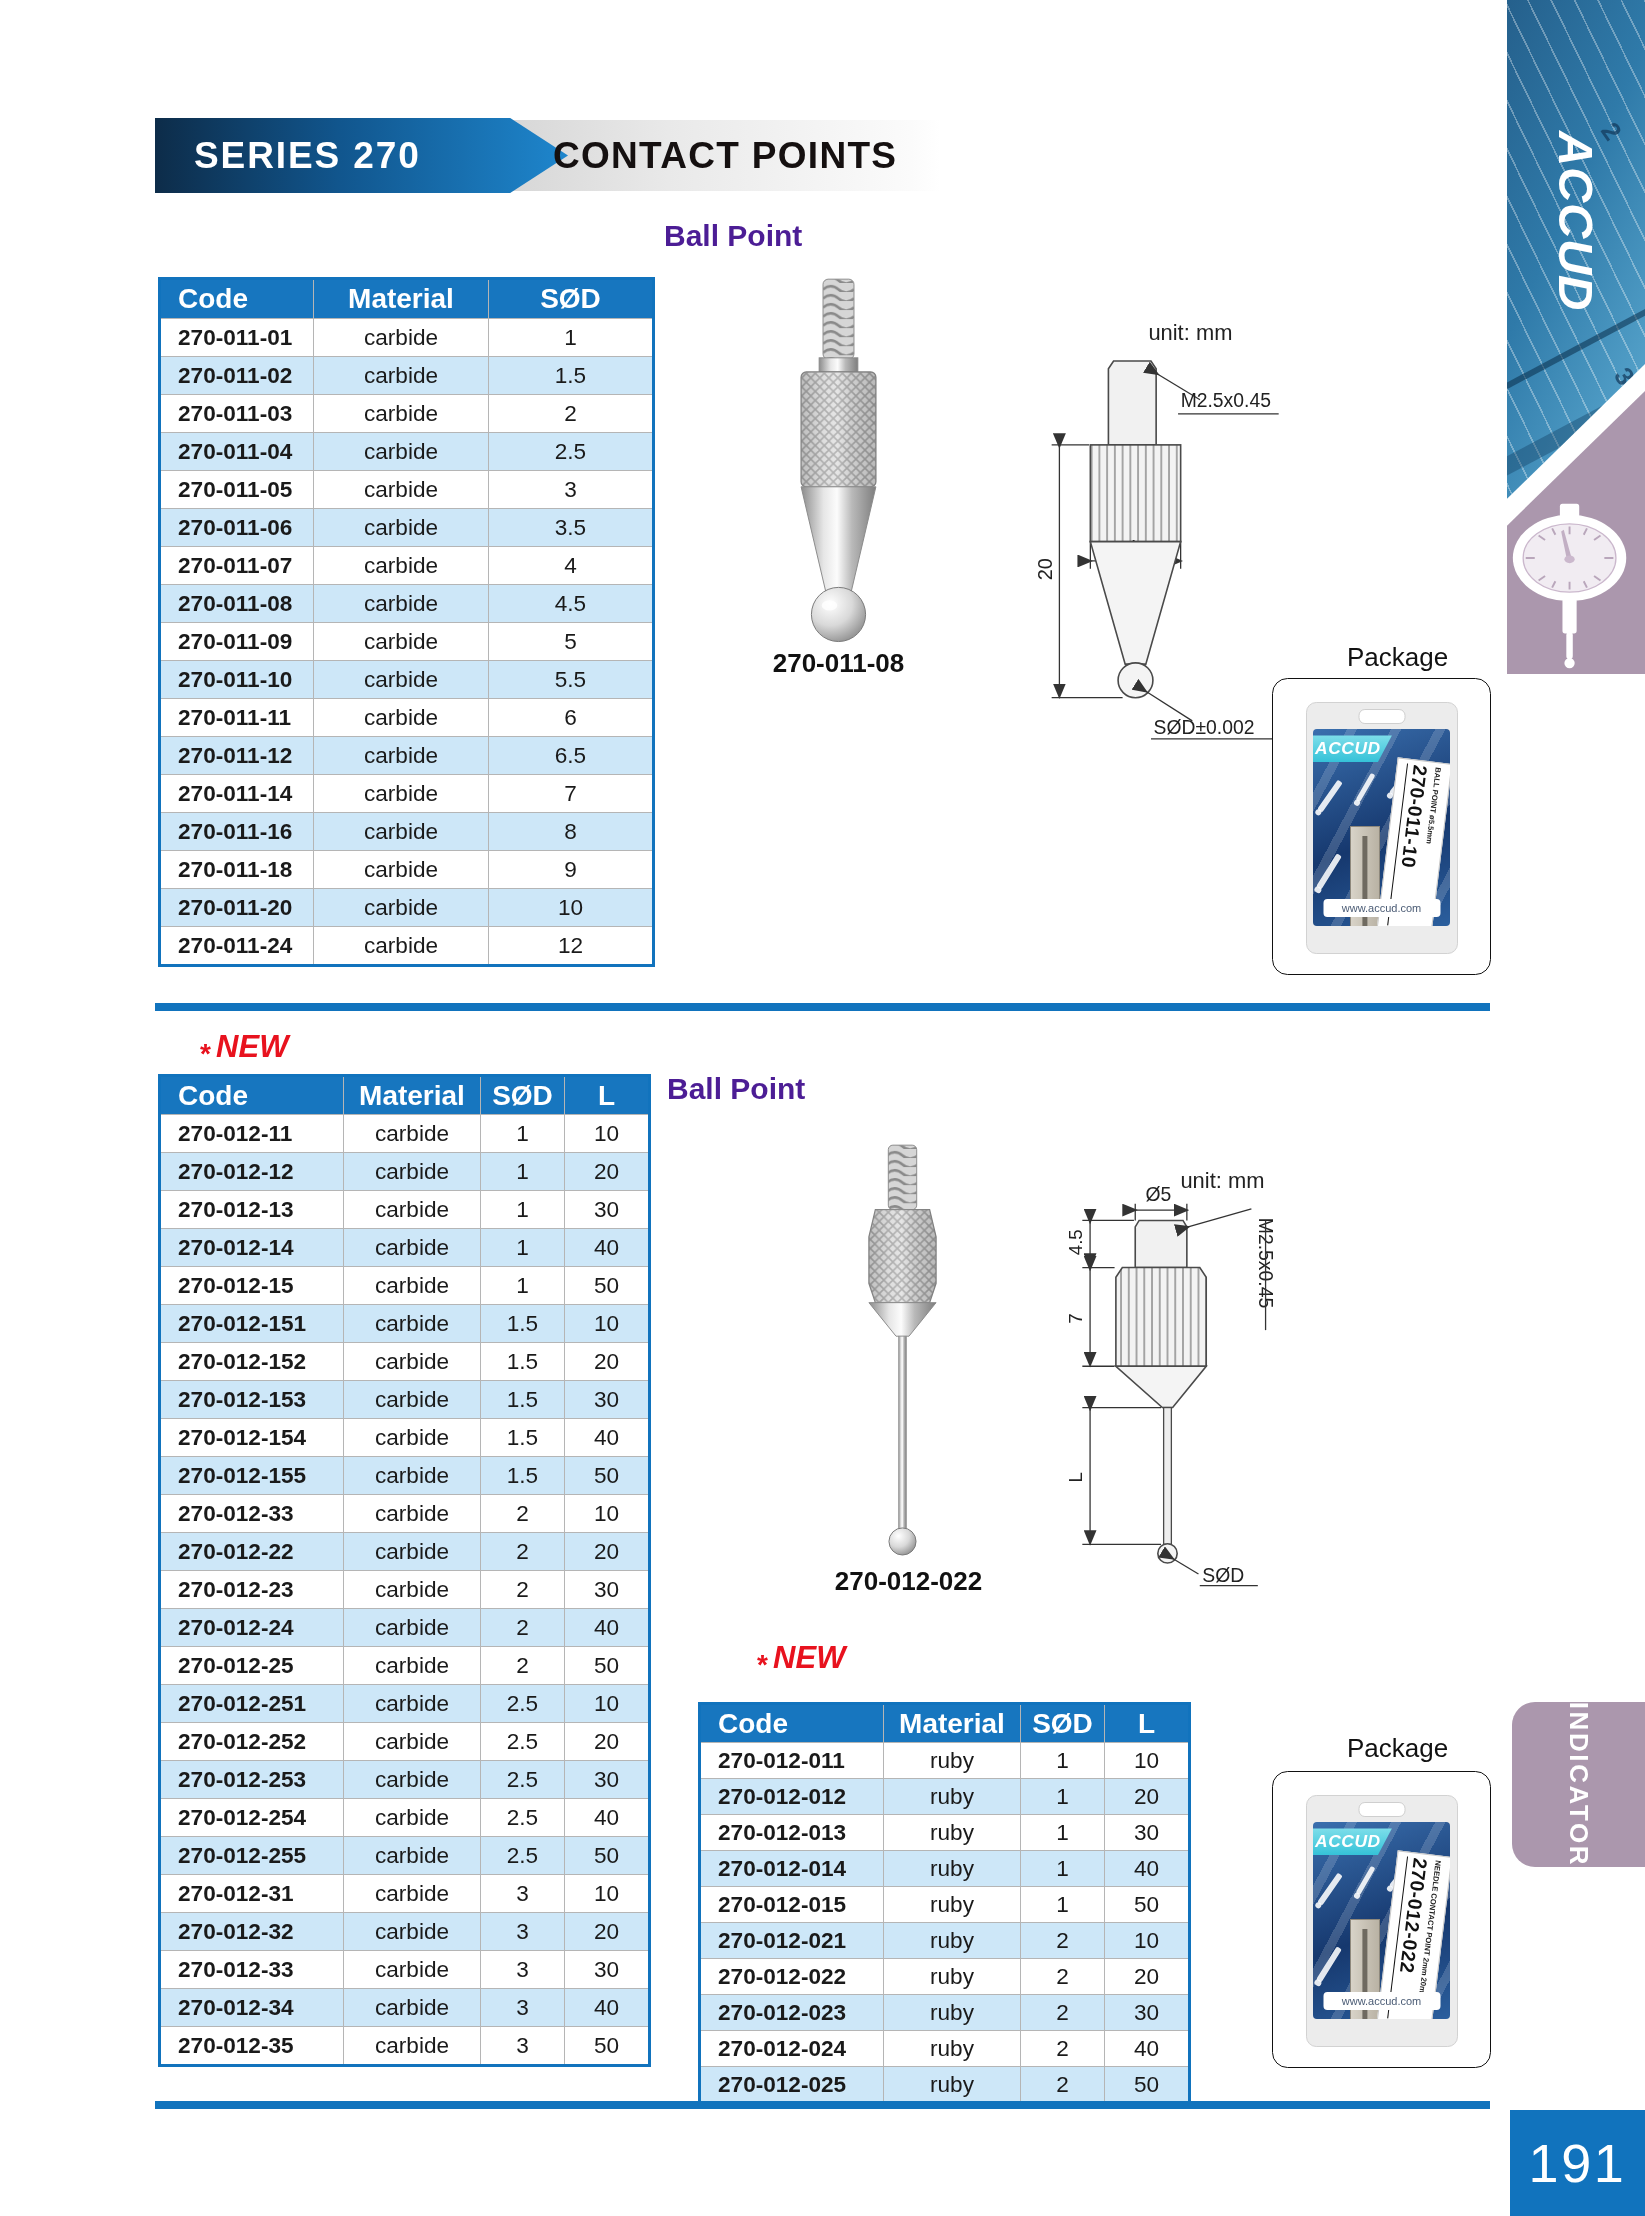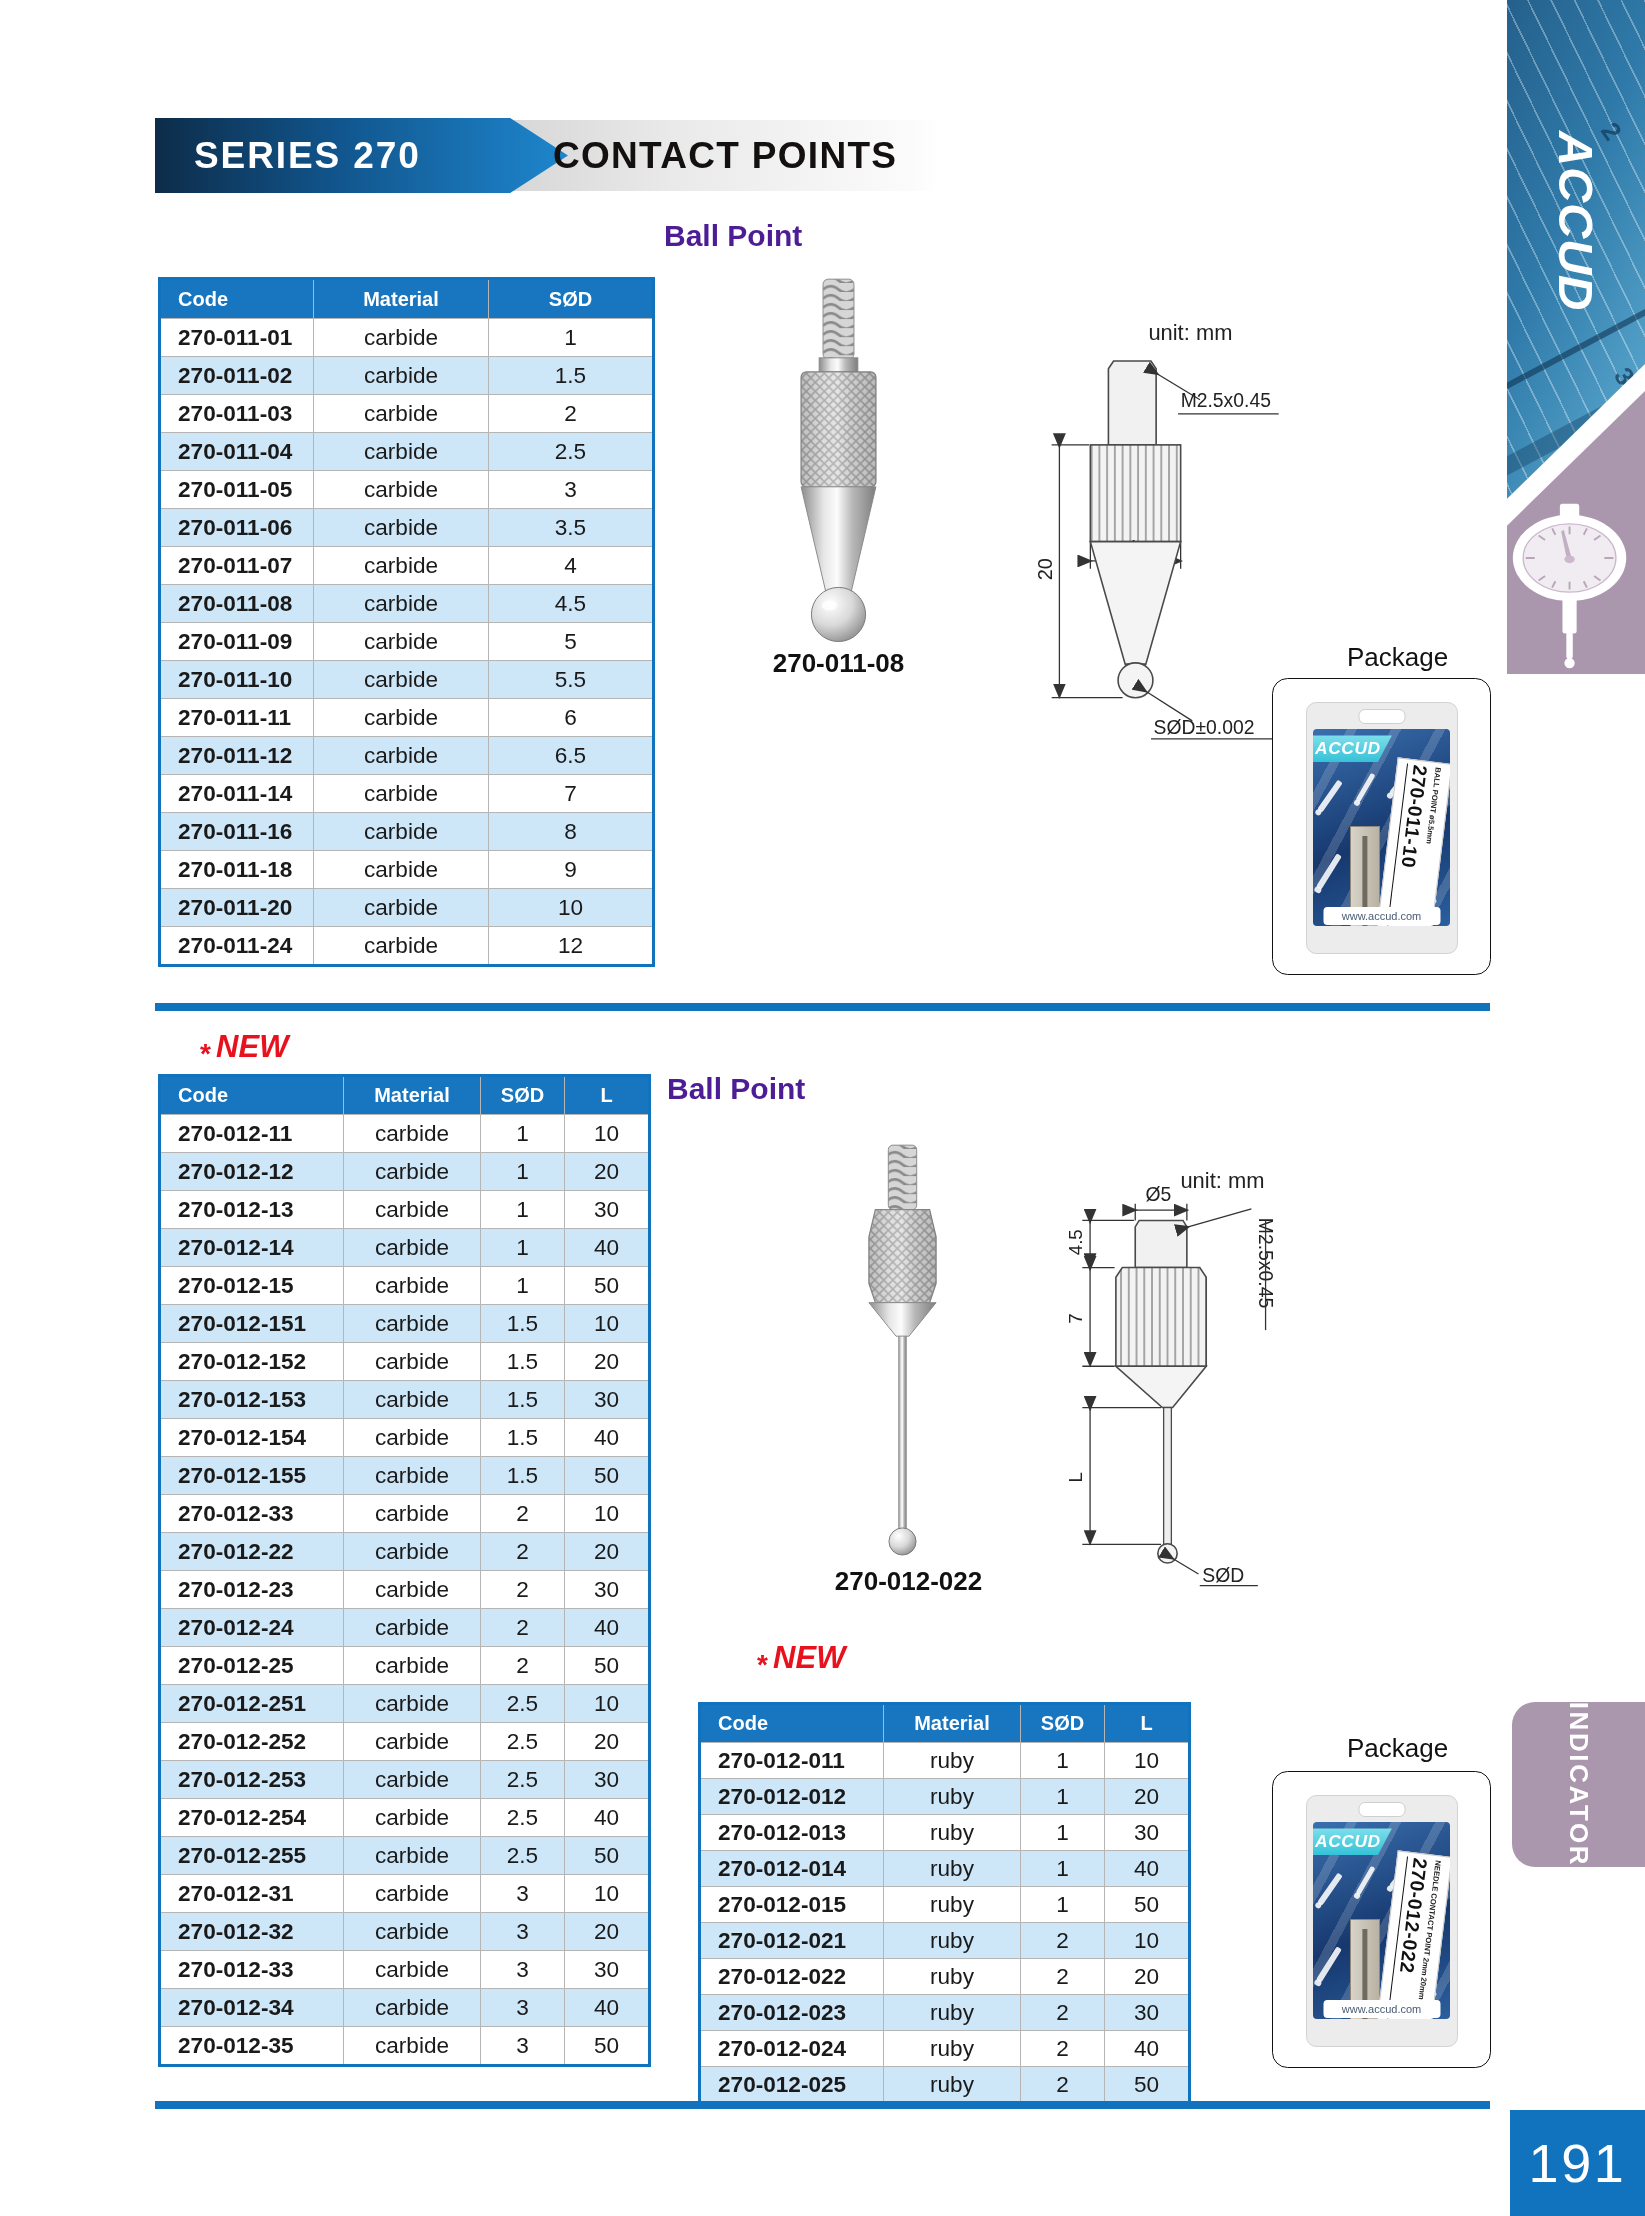--- a/index.html
+++ b/index.html
@@ -45,21 +45,21 @@
   
   .sec-title{font-size:30px;font-weight:bold;color:#4c1d95;}
   .prod-code{font-size:26px;font-weight:bold;color:#111;text-align:center;}
   .new-flag{font-size:31px;font-weight:900;font-style:italic;color:#e8121e;margin-left:40px;}
   .new-flag .star{font-size:28px;font-style:normal;vertical-align:-6.4px;padding-right:5.2px;}
   .pkg-title{font-size:26px;font-weight:400;color:#111;margin-left:20px;}
 
   
   table.t{border-collapse:collapse;table-layout:fixed;background:#fff;border:3.2px solid #1173bd;}
   table.t th,table.t td{border:1.3px solid #b5b5b5;overflow:hidden;white-space:nowrap;}
-  table.t th{background:#1776bf;color:#fff;font-size:20px;font-weight:bold;text-align:center;}
+  table.t th{background:#1776bf;color:#fff;font-size:28px;font-weight:bold;text-align:center;}
   table.t td{font-size:22.6px;color:#1a1a1a;text-align:center;}
   table.t th.col0,table.t td.col0{text-align:left;padding-left:17px;}
   table.t td.col0{font-weight:bold;}
   table.t tbody tr:nth-child(even){background:#cde7f8;}
   .t1 th{height:36px;} .t1 td{height:35px;}
   .t1 .col0{width:134px;} .t1 .col1{width:172px;} .t1 .col2{width:161px;}
   .t24 th{height:35px;} .t2 td{height:35px;} .t3 td{height:33px;}
   .t24 .col0{width:164px;} .t24 .col1{width:134px;} .t24 .col2{width:81px;} .t24 .col3{width:81px;}
 
   
@@ -84,21 +84,21 @@
   .sil::after{content:"";position:absolute;left:50%;bottom:-5.2px;transform:translateX(-50%);
     width:6.4px;height:6.4px;border-radius:50%;background:rgba(255,255,255,.88);}
   .slot{position:absolute;left:37px;top:97px;width:28px;height:123px;
     background:linear-gradient(90deg,#d8d3c8,#b9b2a4);border:1.3px solid #8e887c;}
   .slot i{position:absolute;left:50%;top:9px;transform:translateX(-50%);width:5.2px;height:97px;background:#6f6a60;}
   .plabel{position:absolute;right:9px;top:31px;width:50px;height:163px;background:#fff;
     border:0.6px solid #c8c8c8;transform:rotate(7deg);display:flex;justify-content:center;gap:2.6px;padding:3.9px 1.3px;}
   .plabel .vbig{writing-mode:vertical-rl;font-size:19.3px;font-weight:900;color:#111;letter-spacing:0.6px;
     border-left:1.9px solid #111;padding-left:1.3px;}
   .plabel .vsmall{writing-mode:vertical-rl;font-size:7.7px;font-weight:bold;color:#222;line-height:1.1;}
-  .site{position:absolute;left:50%;bottom:1px;transform:translateX(-50%);width:117px;height:18px;background:#fff;
+  .site{position:absolute;left:50%;bottom:9px;transform:translateX(-50%);width:117px;height:18px;background:#fff;
     border-radius:3.9px;display:flex;align-items:center;justify-content:center;font-size:11px;color:#4a5b74;}
 </style>
 </head>
 <body>
 
 <div class="page">
 
   <div class="abs banner-gray"></div>
   <div class="abs banner-arrow">
     <span>SERIES 270</span>

